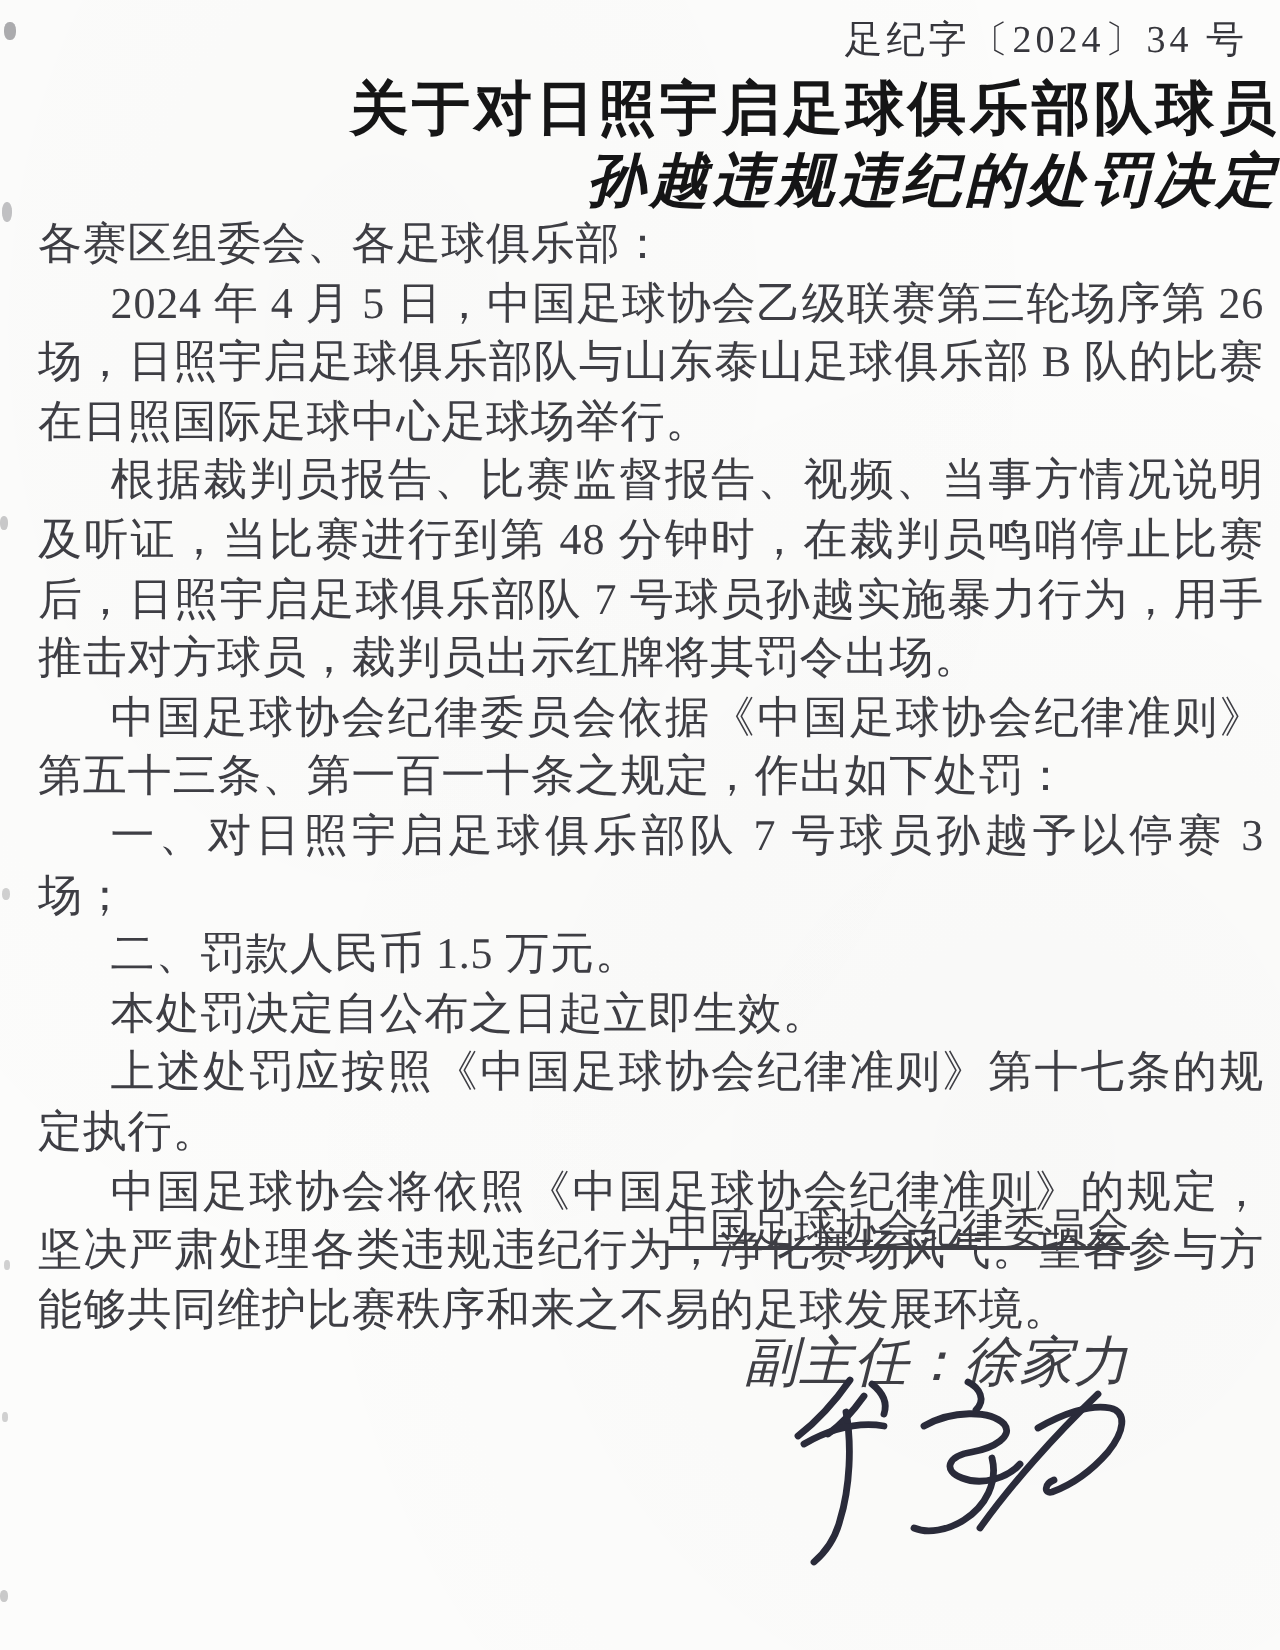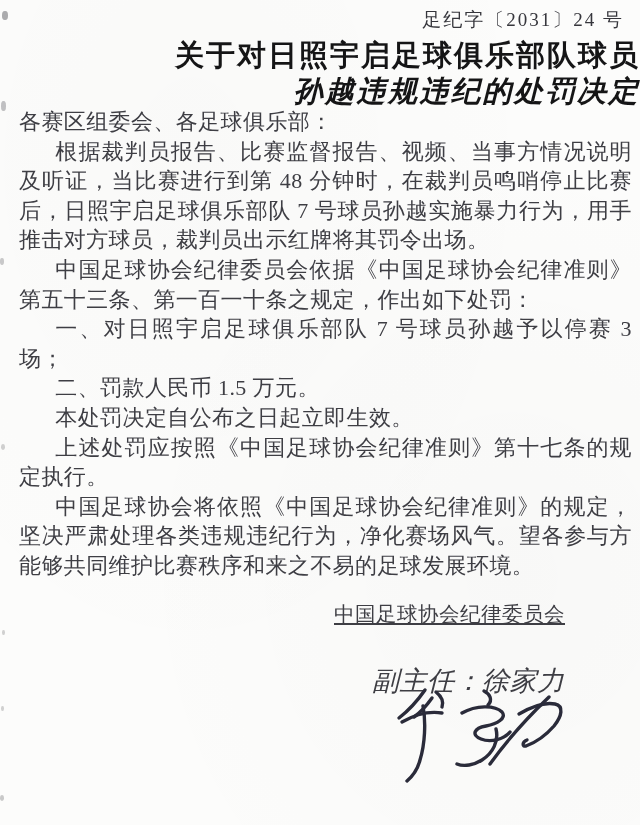--- a/index.html
+++ b/index.html
@@ -96,29 +96,30 @@
     position: absolute;
     background: #6a6a6e;
     border-radius: 45%;
   }
 </style>
 </head>
 <body>
 
 <div class="page">
 
-  <div class="doc-number">足纪字〔2031〕24 号</div>
+  <div class="doc-number">足纪字〔2024〕34 号</div>
 
   <h1 class="title">
     <span class="tl">关于对日照宇启足球俱乐部队球员</span>
     <span class="tl tl2">孙越违规违纪的处罚决定</span>
   </h1>
 
   <div class="body-text">
     <p>各赛区组委会、各足球俱乐部：</p>
+    <p class="indent">2024 年 4 月 5 日，中国足球协会乙级联赛第三轮场序第 26 场，日照宇启足球俱乐部队与山东泰山足球俱乐部 B 队的比赛在日照国际足球中心足球场举行。</p>
     <p class="indent">根据裁判员报告、比赛监督报告、视频、当事方情况说明及听证，当比赛进行到第 48 分钟时，在裁判员鸣哨停止比赛后，日照宇启足球俱乐部队 7 号球员孙越实施暴力行为，用手推击对方球员，裁判员出示红牌将其罚令出场。</p>
     <p class="indent">中国足球协会纪律委员会依据《中国足球协会纪律准则》第五十三条、第一百一十条之规定，作出如下处罚：</p>
     <p class="indent">一、对日照宇启足球俱乐部队 7 号球员孙越予以停赛 3 场；</p>
     <p class="indent">二、罚款人民币 1.5 万元。</p>
     <p class="indent">本处罚决定自公布之日起立即生效。</p>
     <p class="indent">上述处罚应按照《中国足球协会纪律准则》第十七条的规定执行。</p>
     <p class="indent">中国足球协会将依照《中国足球协会纪律准则》的规定，坚决严肃处理各类违规违纪行为，净化赛场风气。望各参与方能够共同维护比赛秩序和来之不易的足球发展环境。</p>
   </div>
 
   <div class="signoff-org">中国足球协会纪律委员会</div>

